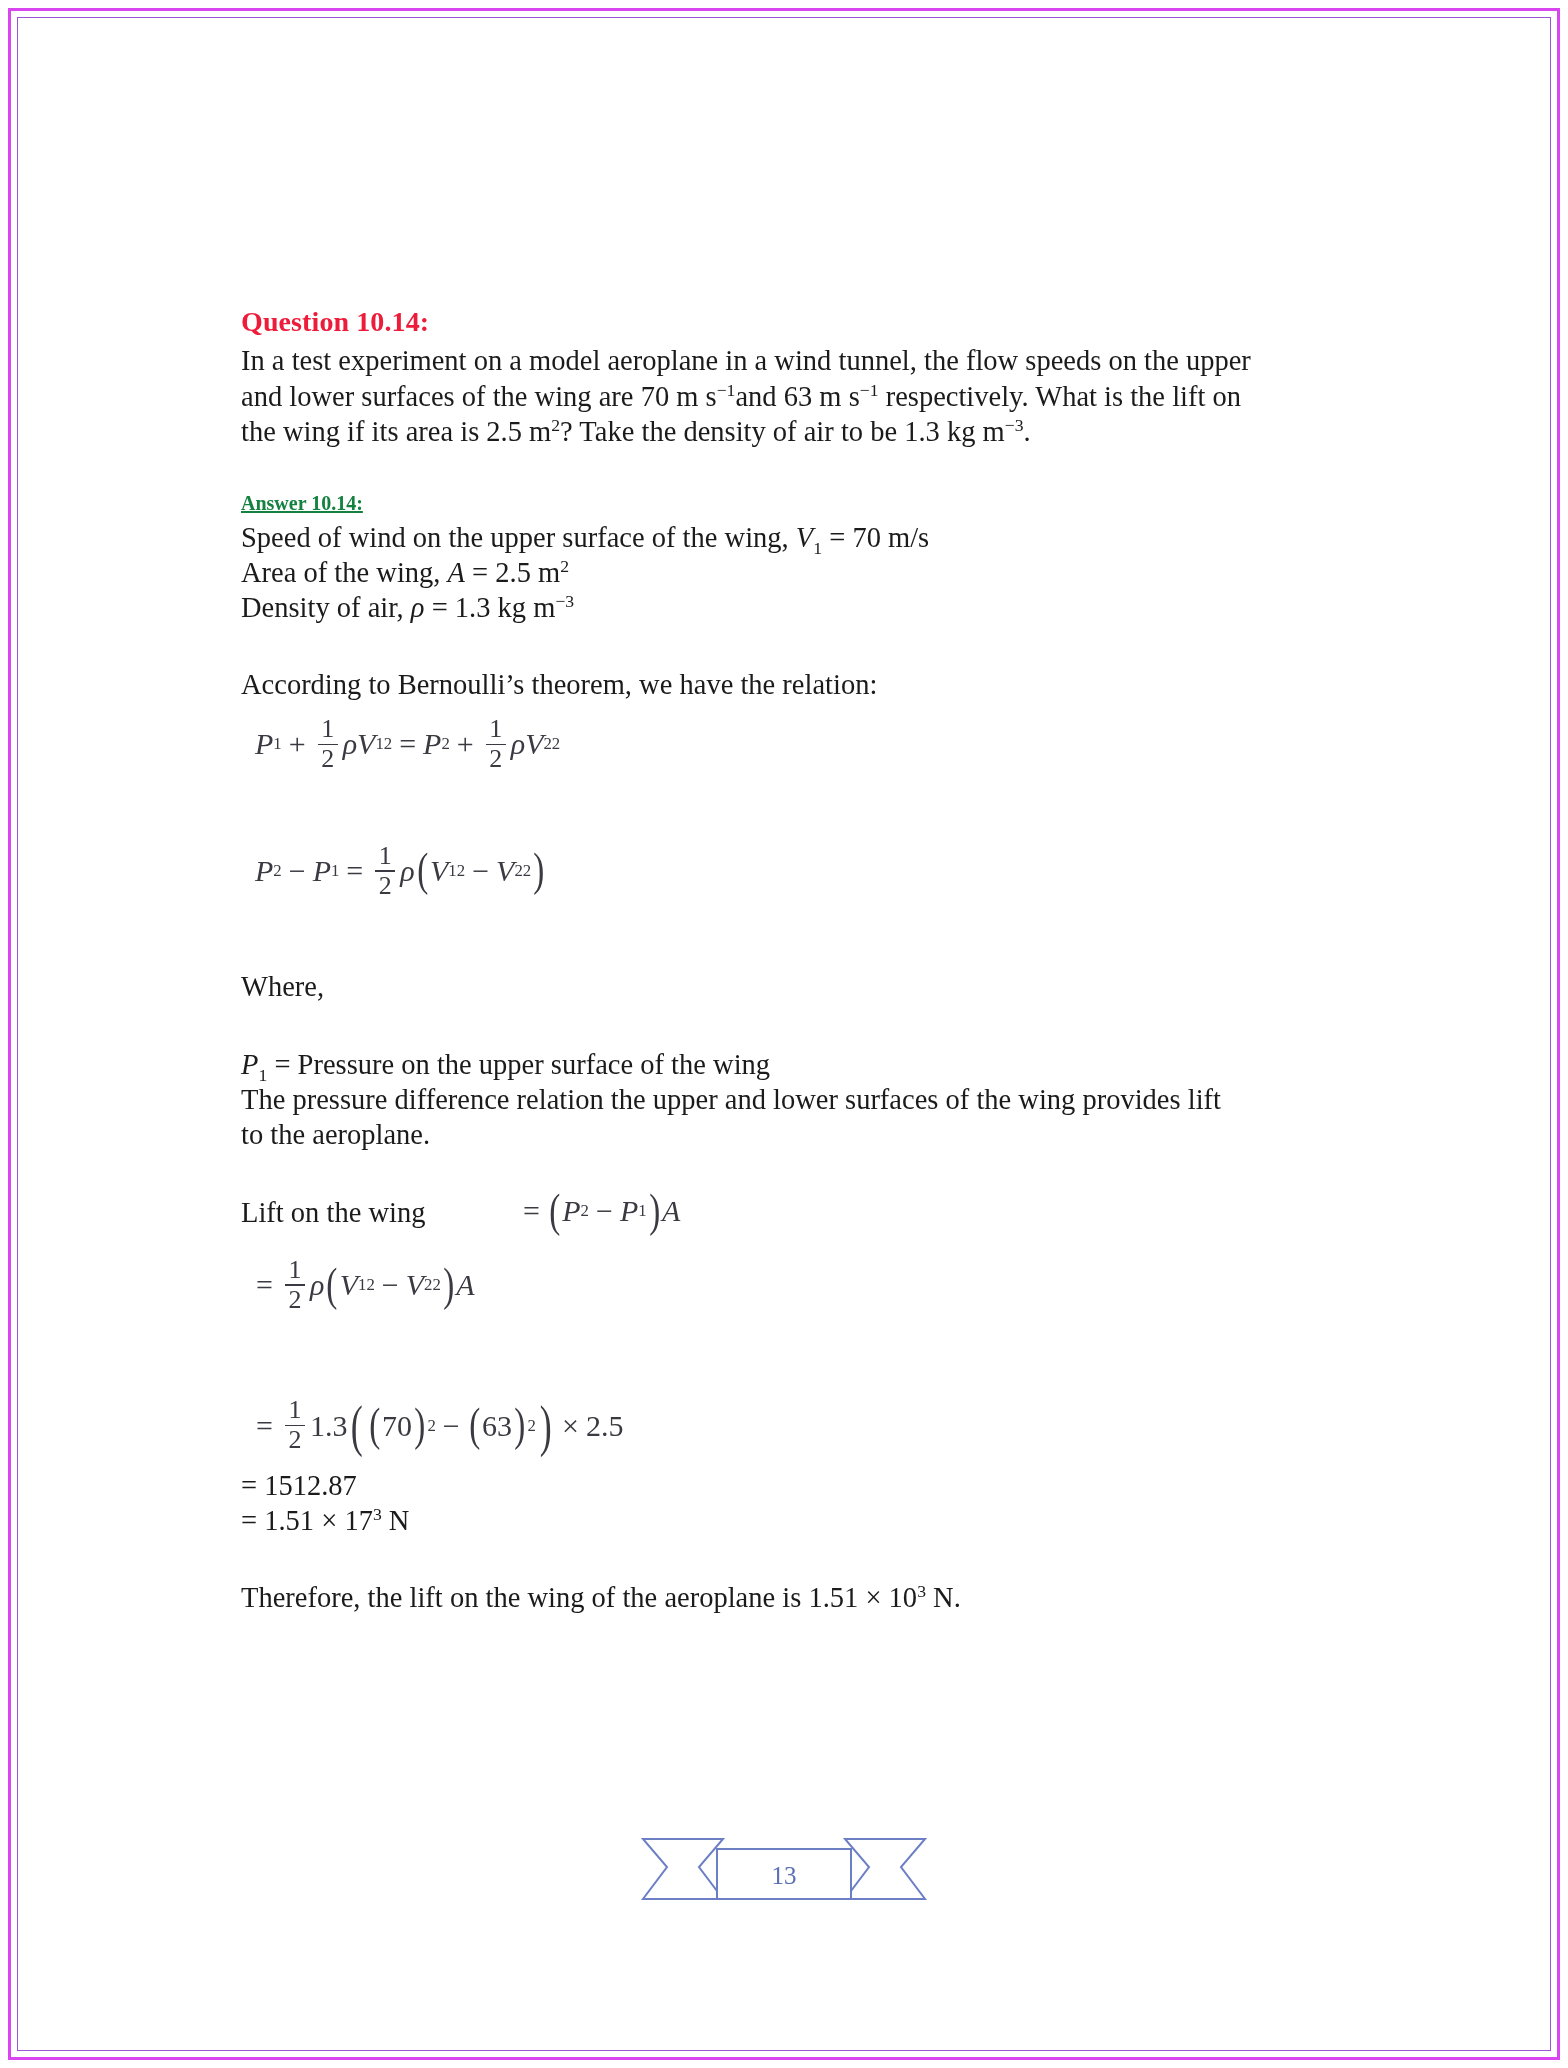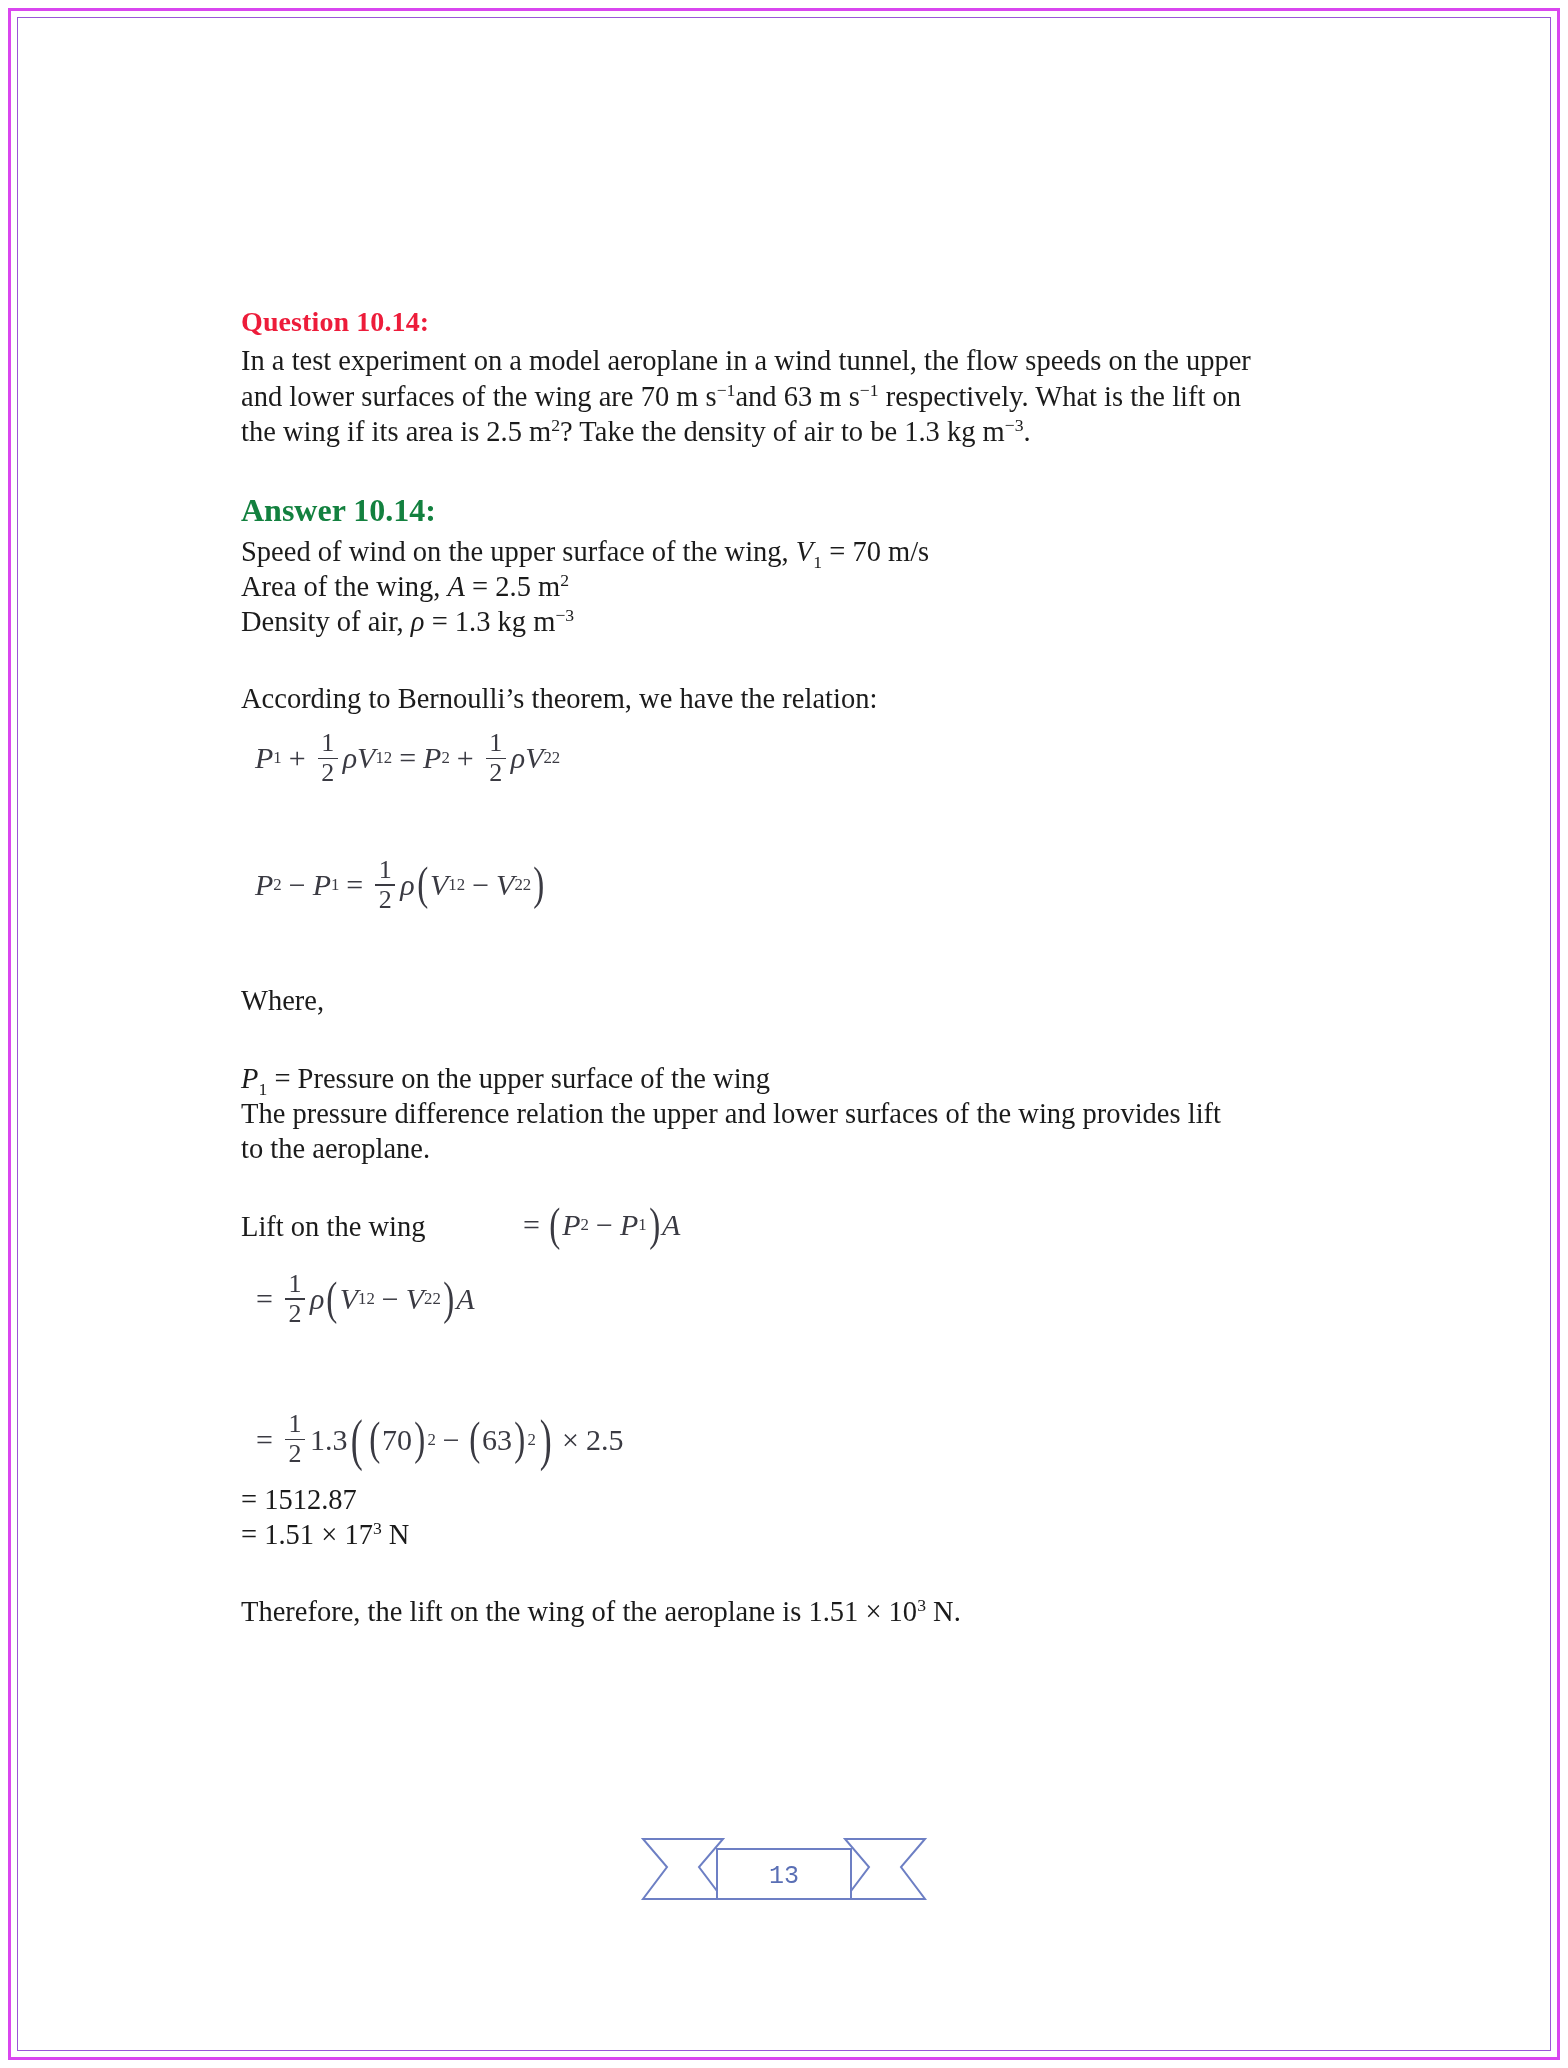--- a/index.html
+++ b/index.html
@@ -39,22 +39,23 @@
   .q-head {
     color: #ed1c3a;
     font-weight: bold;
     font-size: 28px;
     letter-spacing: .1px;
     margin: 0 0 5px 0;
   }
   .a-head {
     color: #13813f;
     font-weight: bold;
-    font-size: 32px;
+    font-size: 20px;
     margin: 0 0 5px 0;
+    text-decoration: underline;
   }
   .para {
     font-size: 28.5px;
     line-height: 35.5px;
     color: #1b1b1b;
     margin: 0;
     text-align: left;
   }
   .para.justified {
     width: 1125px;
@@ -143,21 +144,21 @@
     height: 105px;
   }
   .ribbon svg { display: block; }
   .ribbon .pgnum {
     position: absolute;
     left: 0; right: 0;
     top: 41px;
     text-align: center;
     font-size: 25px;
     color: #5a6fb5;
-    font-family: Liberation Mono, monospace;
+    font-family: Liberation Serif, serif;
   }
 </style>
 </head>
 <body>
 
 <div class="page-frame">
   <div class="page-frame-inner"></div>
 
   <div class="content">
 

